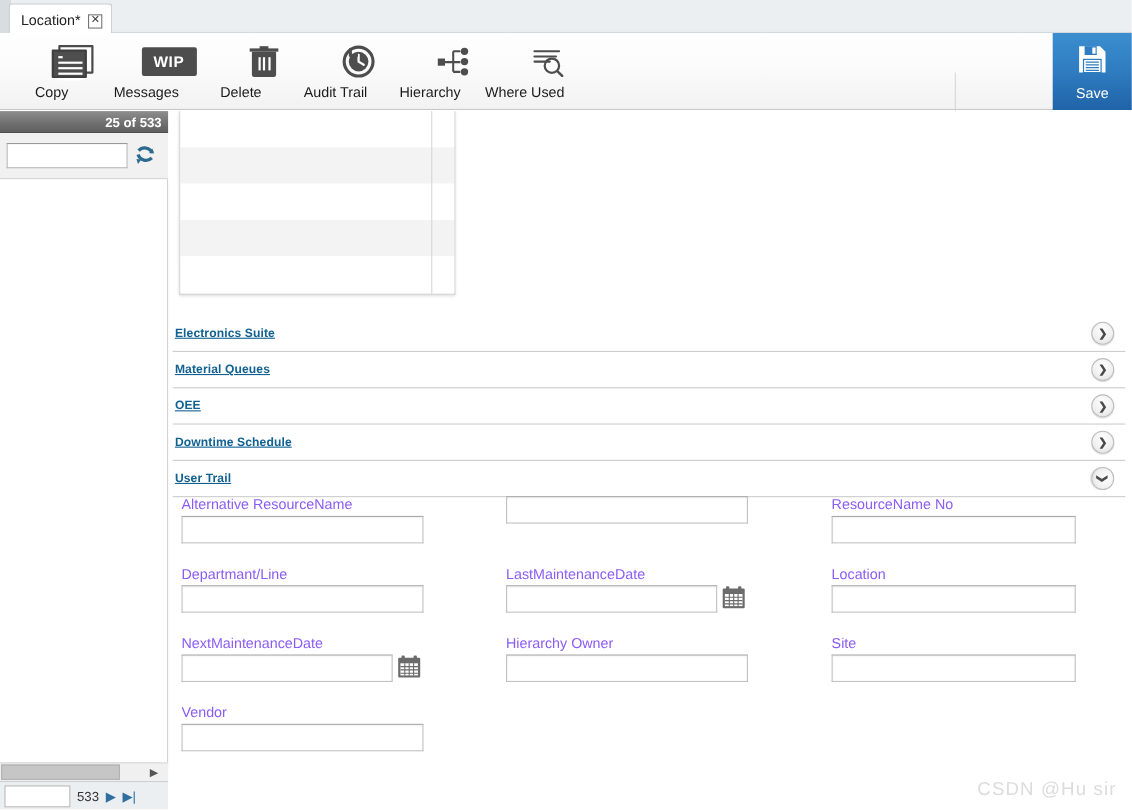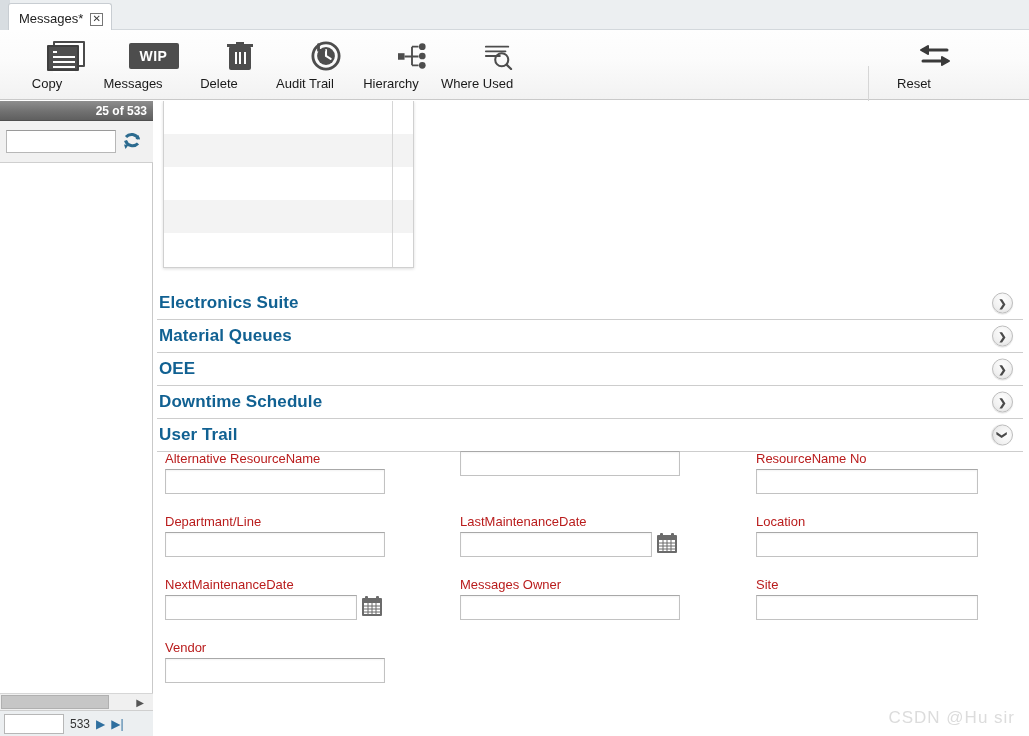--- a/index.html
+++ b/index.html
@@ -188,39 +188,39 @@
 
   
   .sections { position:absolute; left:4px; top:186px; width:866px; }
   .section-hdr {
     position:relative; height:33px;
     border-bottom:1px solid #cdcdcd;
     display:flex; align-items:center;
     cursor:pointer;
   }
   .section-hdr .title {
-    font-size:17px; font-weight:bold; color:#116192;
-    padding-left:2px; letter-spacing:0.1px;
+    font-size:11px; font-weight:bold; color:#116192;
+    padding-left:2px; letter-spacing:0.1px;text-decoration:underline;
   }
   .chev {
     position:absolute; right:10px; top:50%; transform:translateY(-50%);
     width:21px; height:21px; border-radius:50%;
     background: radial-gradient(circle at 50% 30%, #fdfdfd 0%, #f0f0f0 60%, #dcdcdc 100%);
     border:1px solid #bdbdbd;
     box-shadow: 0 1px 1px rgba(0,0,0,0.12);
     display:flex; align-items:center; justify-content:center;
     color:#4a4a4a; font-size:10px; font-weight:bold;
     cursor:pointer;
   }
 
   
   .uf-body { position:absolute; left:4px; top:350px; width:866px; }
   .uf-row { position:relative; height:63px; }
   .field { position:absolute; }
-  .field .lab { font-size:13px; color:#b91c1c; margin-bottom:3px; display:block; line-height:15px; }
+  .field .lab { font-size:13px; color:#8b5cf6; margin-bottom:3px; display:block; line-height:15px; }
   .field input {
     height:25px; border:1px solid #c2c2c2; border-top-color:#a8a8a8;
     background:#fff; font-size:13px; padding:0 4px;
     font-family:"Liberation Sans", sans-serif;
     box-shadow: inset 0 1px 2px rgba(0,0,0,0.05);
   }
   .field.c1 { left:8px; } .field.c1 input { width:220px; }
   .field.c2 { left:303px; } .field.c2 input { width:220px; }
   .field.c3 { left:599px; } .field.c3 input { width:222px; }
   .field.date input { width:192px; }
@@ -236,21 +236,21 @@
     user-select:none;
   }
 </style>
 </head>
 <body>
 
 <div id="app">
 
   <div class="tabstrip">
     <div class="tab">
-      <span class="tab-label">Messages*</span>
+      <span class="tab-label">Location*</span>
       <span class="tab-close">✕</span>
     </div>
   </div>
 
   <div class="toolbar">
 
     <div class="tb-group tb-left">
 
       <div class="tb-btn">
         <span class="ico">
@@ -324,33 +324,33 @@
             <path d="M25.5 24.5 L30 29" stroke="#4d4d4d" stroke-width="2.4" stroke-linecap="round"></path>
           </svg>
         </span>
         <span class="lbl">Where Used</span>
       </div>
 
     </div>
 
     <div class="tb-sep"></div>
 
-    <div class="tb-group tb-right">
-      <div class="tb-btn">
-        <span class="ico">
-          <svg class="i-reset" viewBox="0 0 34 24">
-            <path d="M10 6 L3 6 M10 6 L10 2 L3 6 L10 10 Z" fill="#3a3a3a" stroke="#3a3a3a" stroke-width="2" stroke-linejoin="round"></path>
-            <path d="M24 17 L31 17 M24 17 L24 13 L31 17 L24 21 Z" fill="#3a3a3a" stroke="#3a3a3a" stroke-width="2" stroke-linejoin="round"></path>
-            <path d="M5 6 H29 M5 17 H29" stroke="#3a3a3a" stroke-width="3" stroke-linecap="round"></path>
-          </svg>
-        </span>
-        <span class="lbl">Reset</span>
-      </div>
-    </div>
-
+
+    <div class="save-btn">
+      <span class="ico">
+        <svg class="i-save" viewBox="0 0 28 28">
+          <path d="M2 2 H21 L26 7 V26 H2 Z" fill="#ffffff"></path>
+          <rect x="7" y="2" width="11" height="8" fill="#2f7cc0"></rect>
+          <rect x="14" y="3.2" width="3" height="5.6" fill="#ffffff"></rect>
+          <rect x="6" y="14" width="16" height="12" fill="#ffffff" stroke="#2f7cc0" stroke-width="1.1"></rect>
+          <path d="M8 16.5 H20 M8 19 H20 M8 21.5 H20 M8 24 H20" stroke="#2f7cc0" stroke-width="1.1"></path>
+        </svg>
+      </span>
+      <span class="lbl">Save</span>
+    </div>
   </div>
 
   <div class="leftpanel">
 
     <div class="lp-count">
       <span>25 of 533</span>
     </div>
 
     <div class="lp-search">
       <input type="text" value="" placeholder="" style="">
@@ -499,21 +499,21 @@
                 <rect x="1" y="3" width="20" height="18" rx="1" fill="#6b6b6b"></rect>
                 <rect x="3" y="8" width="16" height="11" fill="#ffffff"></rect>
                 <rect x="4" y="1" width="3" height="4" rx="1" fill="#6b6b6b"></rect>
                 <rect x="15" y="1" width="3" height="4" rx="1" fill="#6b6b6b"></rect>
                 <path d="M3 11 H19 M3 14 H19 M3 17 H19 M7 8 V19 M11 8 V19 M15 8 V19" stroke="#6b6b6b" stroke-width="1"></path>
               </svg>
             </span>
           </span>
         </div>
         <div class="field c2">
-          <span class="lab">Messages Owner</span>
+          <span class="lab">Hierarchy Owner</span>
           <input type="text" value="" style="">
         </div>
         <div class="field c3">
           <span class="lab">Site</span>
           <input type="text" value="" style="">
         </div>
       </div>
 
       <div class="uf-row">
         <div class="field c1">

